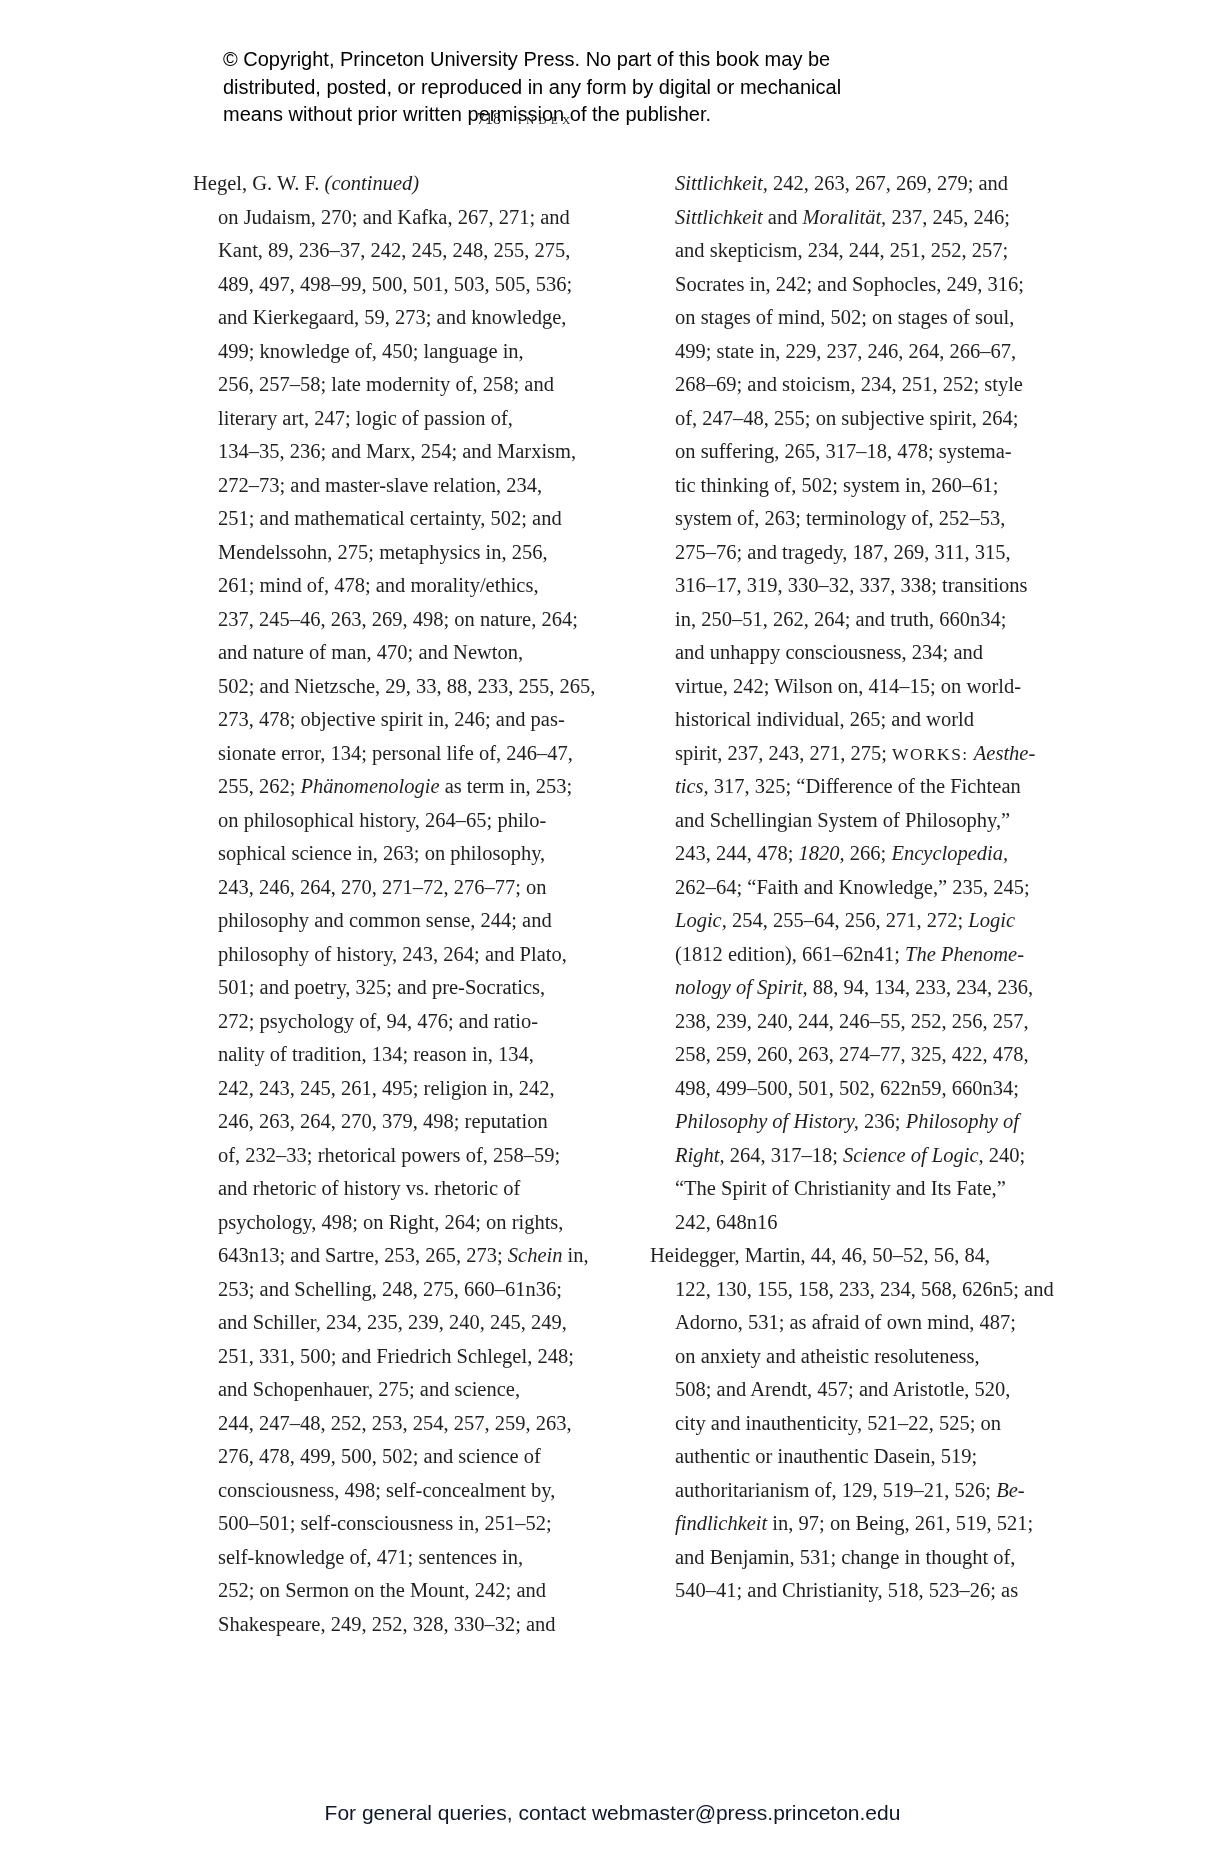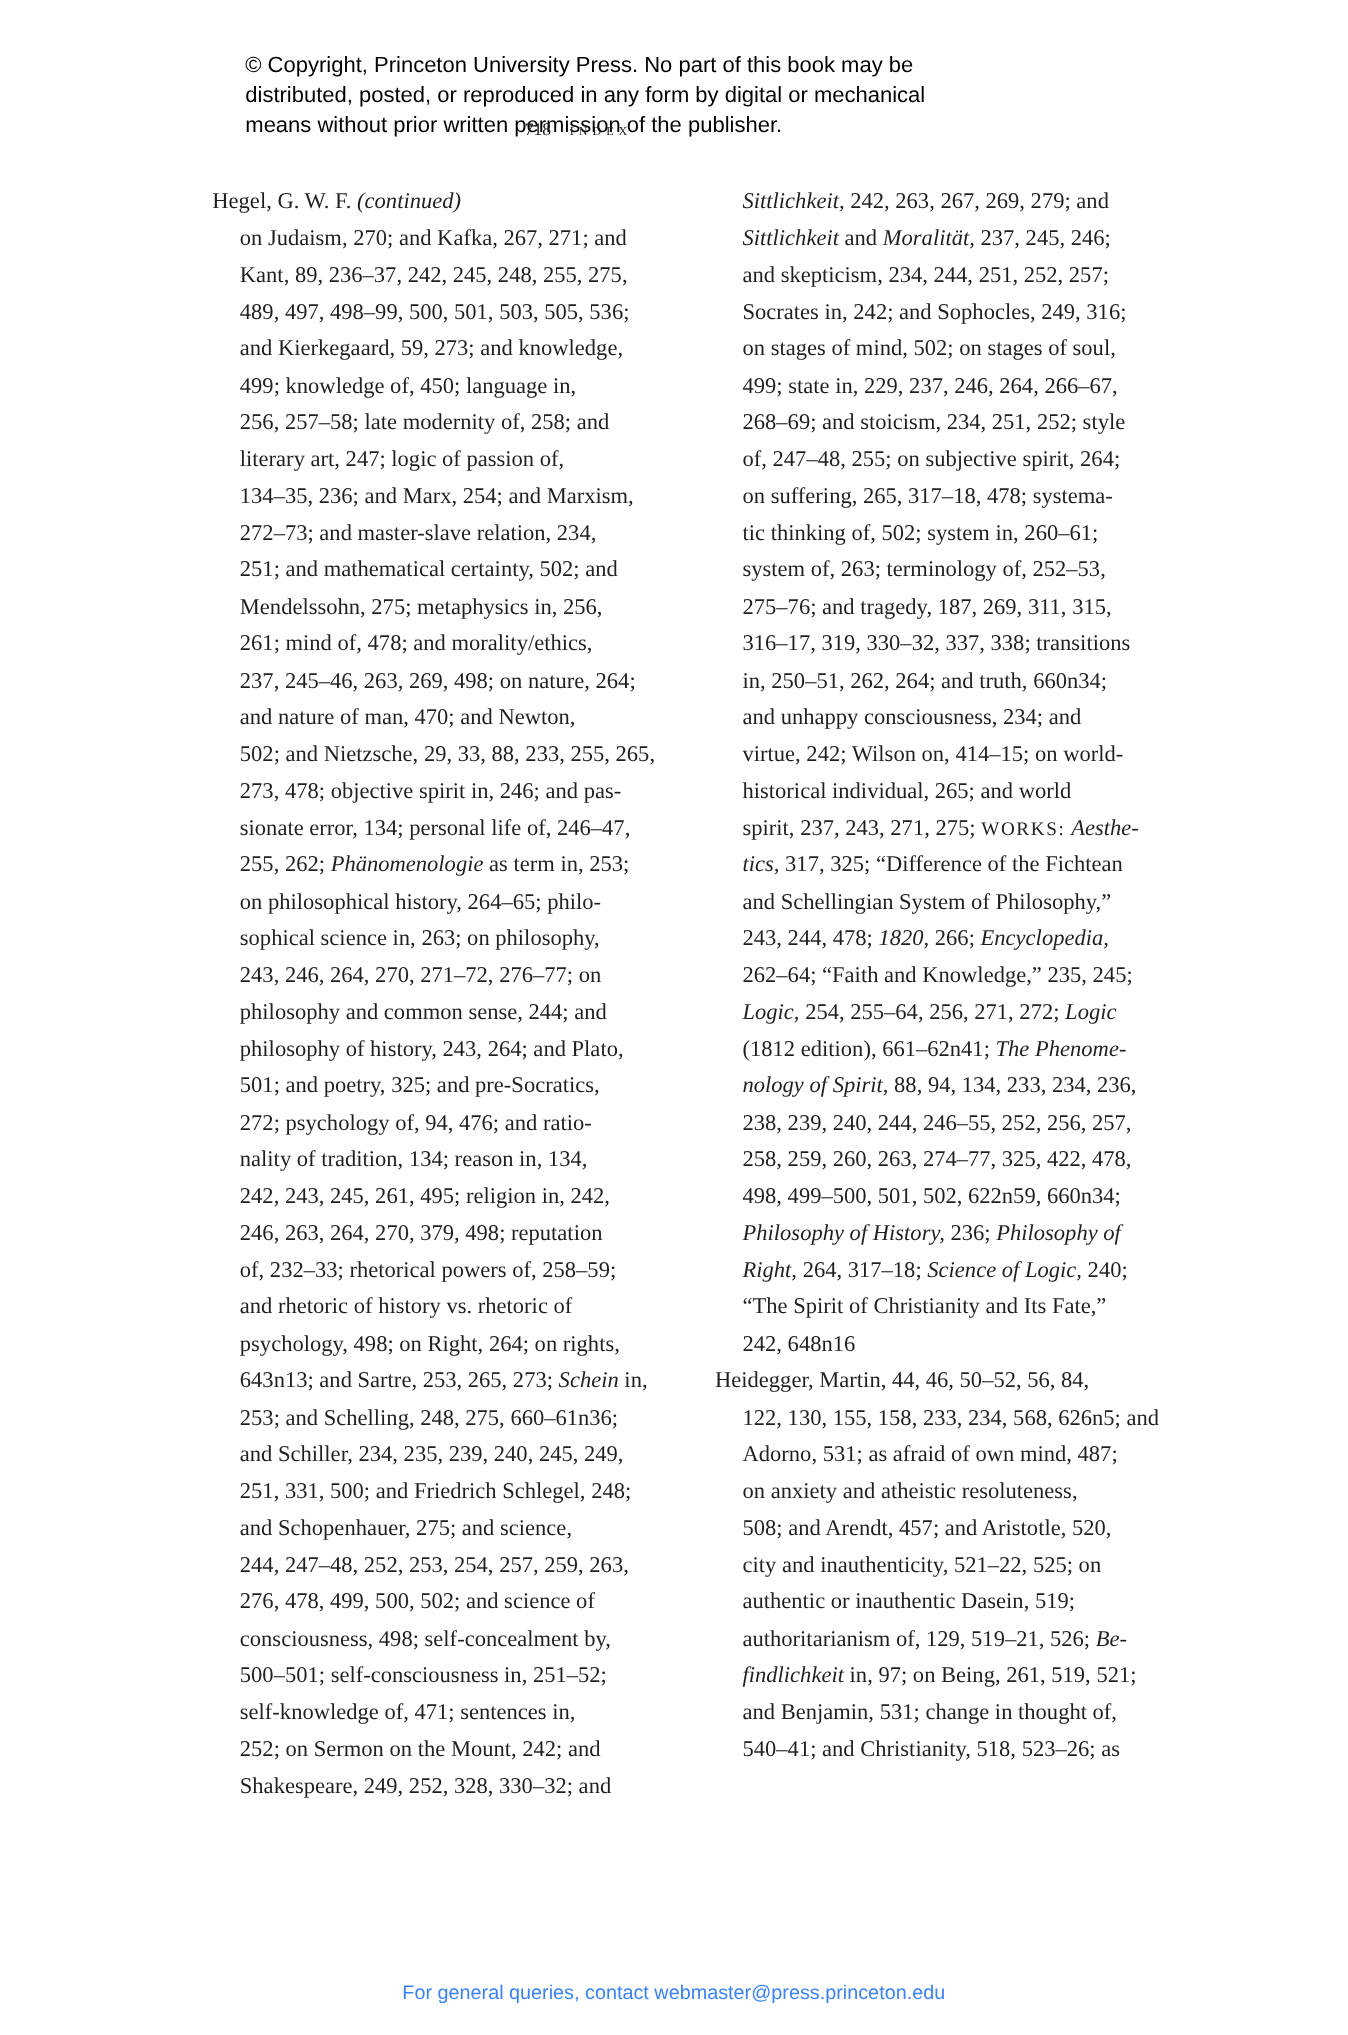--- a/index.html
+++ b/index.html
@@ -57,22 +57,22 @@
   .line.indent { padding-left: 25px; }
   .it { font-style: italic; text-align: center; }
   .sc { font-size: 0.85em; letter-spacing: 1.5px; }
   .footer {
     position: absolute;
     left: 0;
     top: 1801px;
     width: 1225px;
     text-align: center;
     font-family: "Liberation Sans", sans-serif;
-    font-size: 18px;
-    color: #3b82f6;
+    font-size: 21px;
+    color: #0f172a;
   }
 </style>
 </head>
 <body>
 
 <div class="page">
 
   <div class="copyright">
     <div>© Copyright, Princeton University Press. No part of this book may be</div>
     <div>distributed, posted, or reproduced in any form by digital or mechanical</div>

